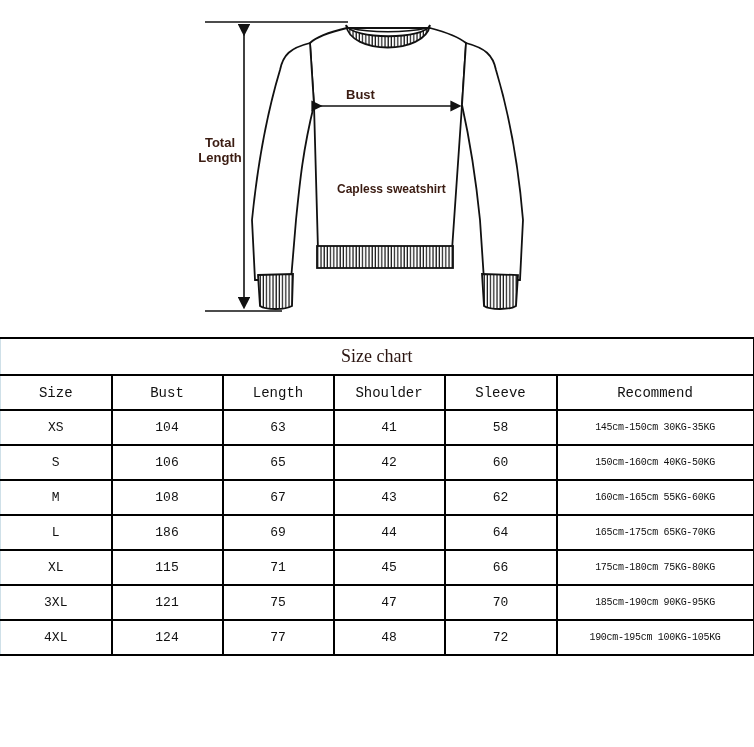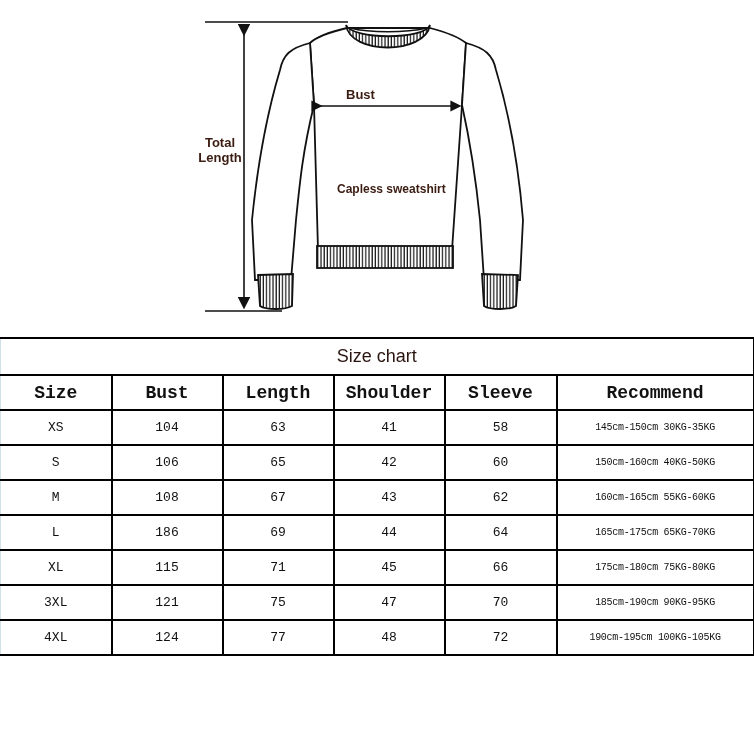--- a/index.html
+++ b/index.html
@@ -6,22 +6,22 @@
     body { width: 754px; height: 747px; position: relative; overflow: hidden; font-family: "Liberation Sans", sans-serif; }
     #illustration { position: absolute; left: 0; top: 0; width: 754px; height: 330px; }
     #illustration svg { position: absolute; left: 0; top: 0; }
     .lbl { position: absolute; font-family: "Liberation Sans", sans-serif; font-weight: bold; color: #3b1c12; font-size: 13px; line-height: 15px; }
     .lbl-bust { left: 346px; top: 87px; }
     .lbl-total { left: 197px; top: 135px; text-align: center; width: 46px; }
     .lbl-caption { left: 328px; top: 182px; font-size: 12px; margin-left: 9px; }
 
     #size-table { position: absolute; left: 0; top: 337px; width: 753px; border-collapse: collapse; table-layout: fixed; font-family: "Liberation Mono", monospace; color: #111; }
     #size-table td, #size-table th { border: 2px solid #000; text-align: center; vertical-align: middle; padding: 0; height: 33px; font-size: 13px; font-weight: normal; white-space: nowrap; overflow: hidden; }
-    #size-table .title-cell { height: 35px; font-family: Liberation Sans, sans-serif; font-size: 18px; color: #2a1410; border-left-color: #ffffff; }
-    #size-table tr.header th { font-size: 18px; font-weight: bold; }
+    #size-table .title-cell { height: 35px; font-family: Liberation Serif, serif; font-size: 18px; color: #2a1410; border-left-color: #ffffff; }
+    #size-table tr.header th { font-size: 14px; }
     #size-table td.rec { font-size: 10px; letter-spacing: -0.3px; }
     #size-table tr > :first-child { border-left: 1px solid #cfe0e8; }
     col.c1 { width: 111px; } col.c2 { width: 111px; } col.c3 { width: 111px; } col.c4 { width: 111px; } col.c5 { width: 112px; } col.c6 { width: 197px; }
   </style>
 </head>
 <body>
 
 <div id="illustration">
   <svg width="754" height="330" viewBox="0 0 754 330">
     <defs>

